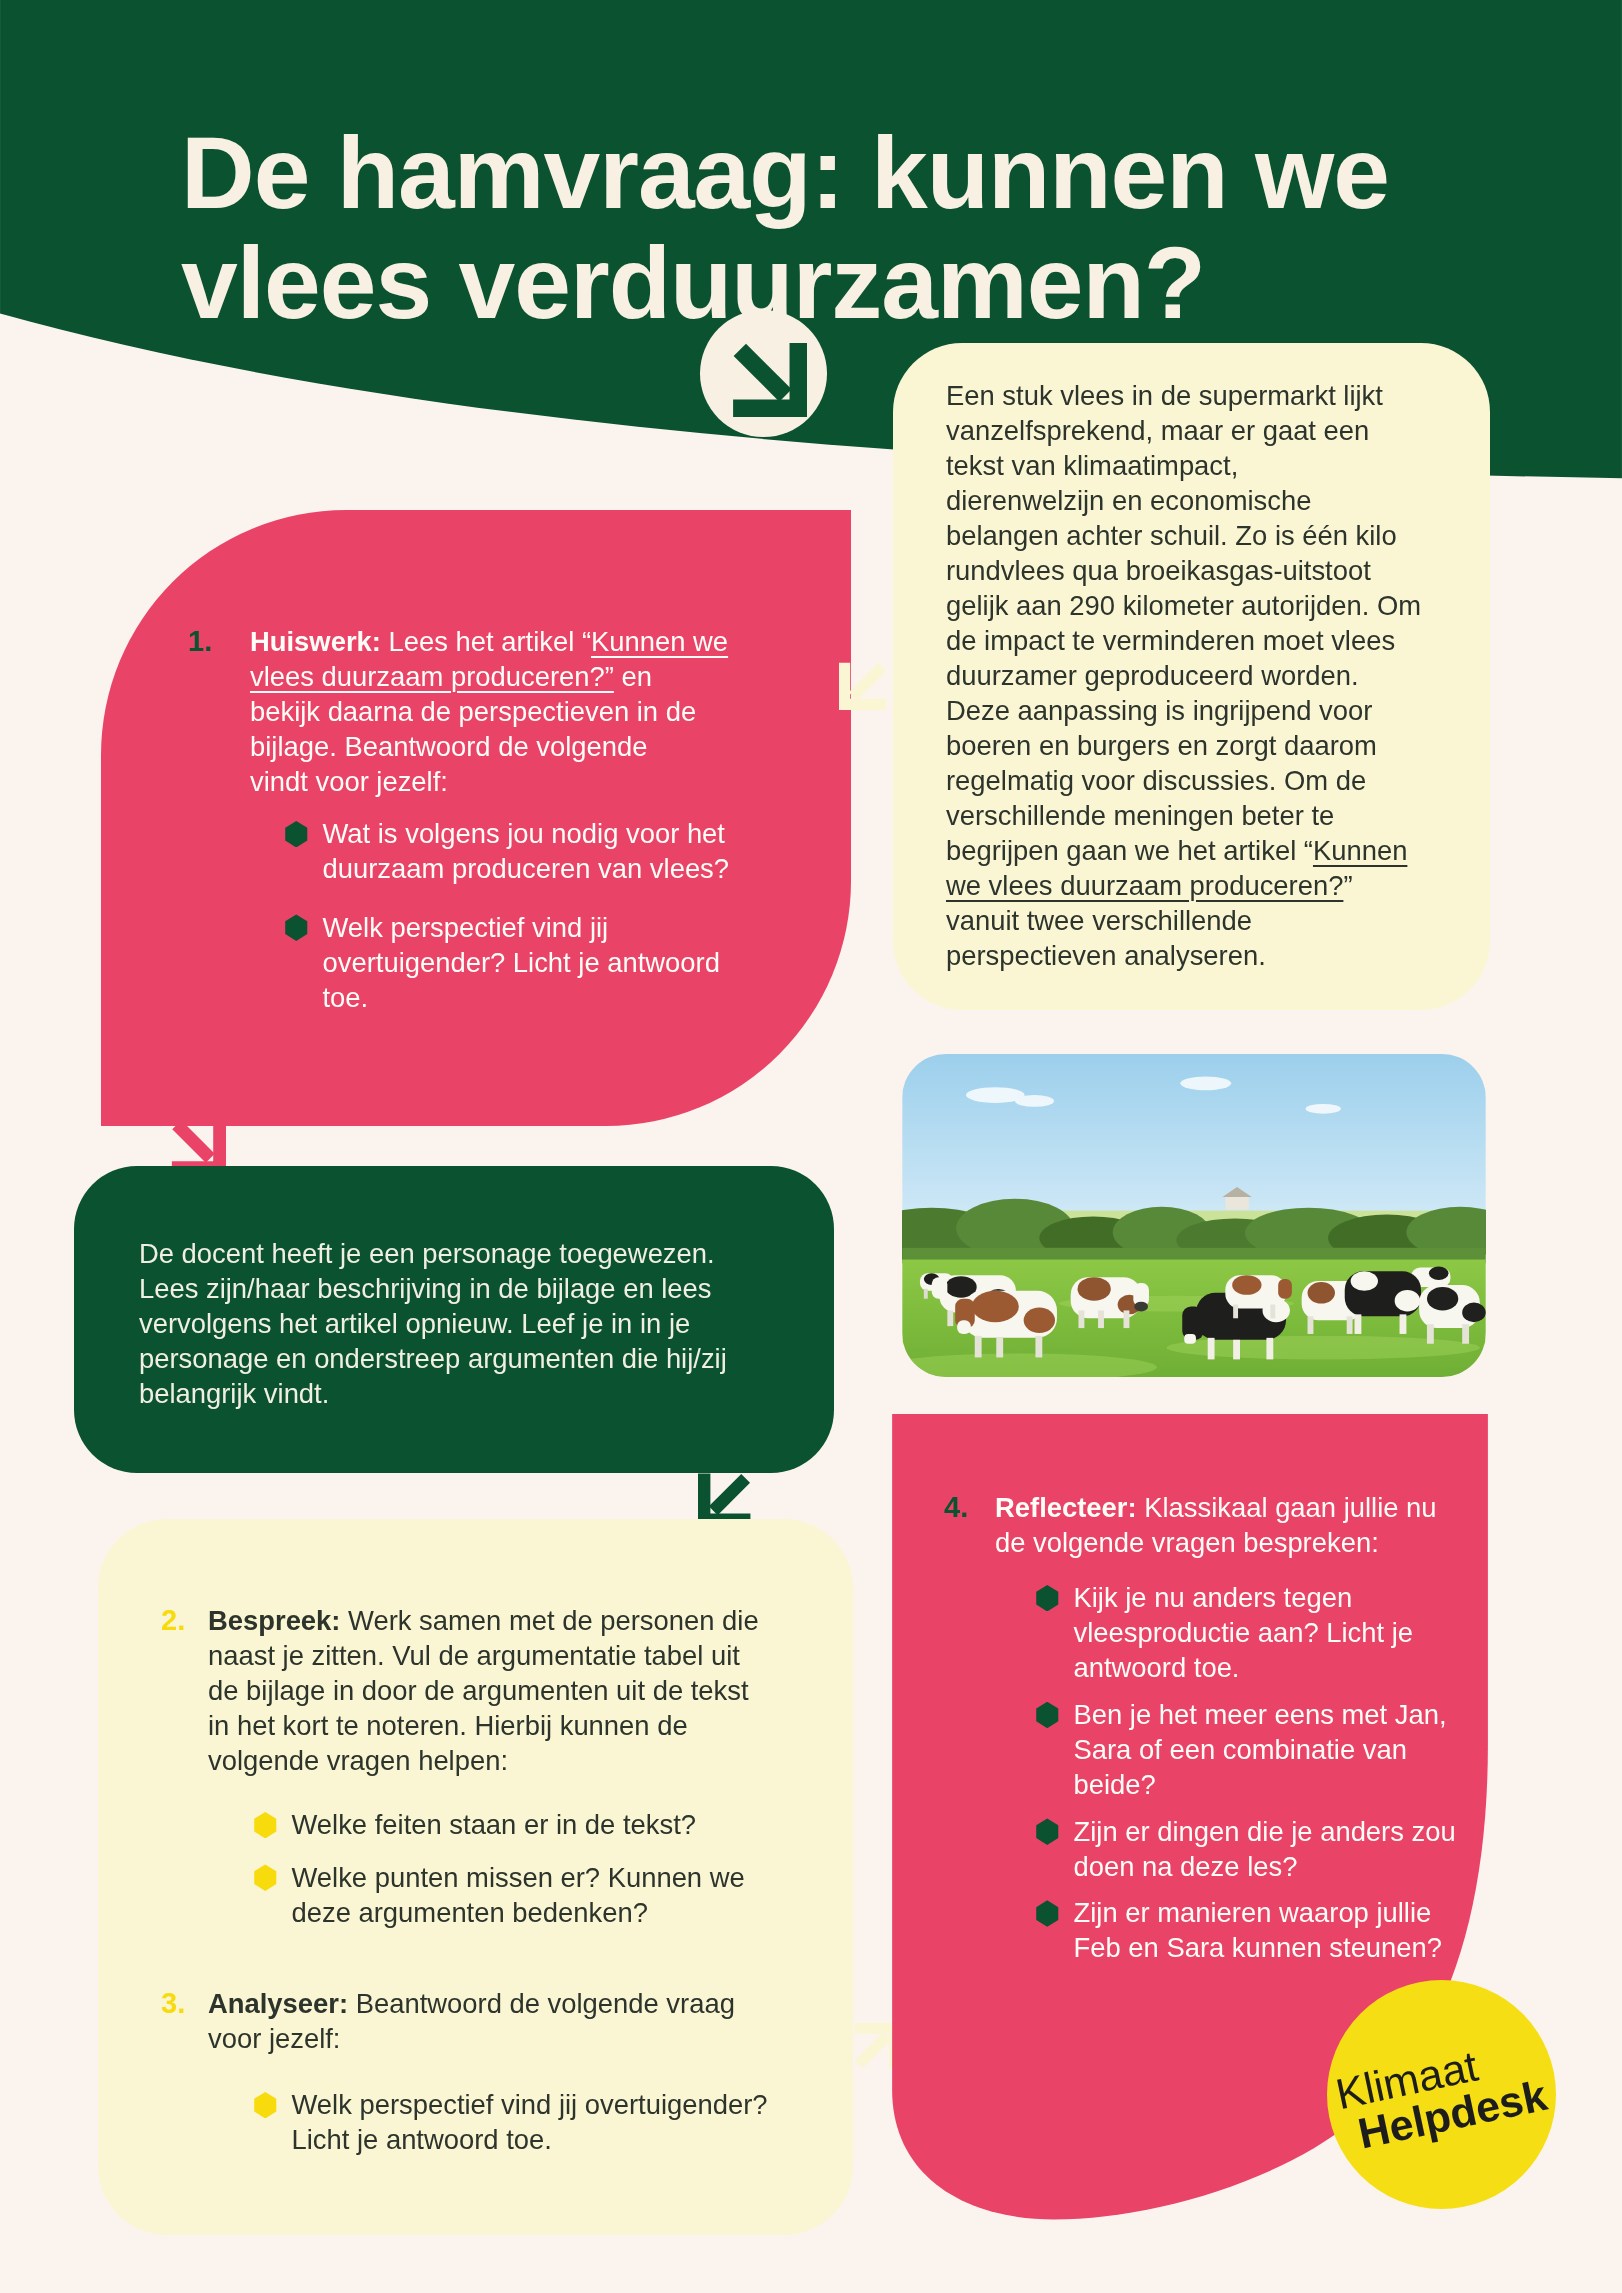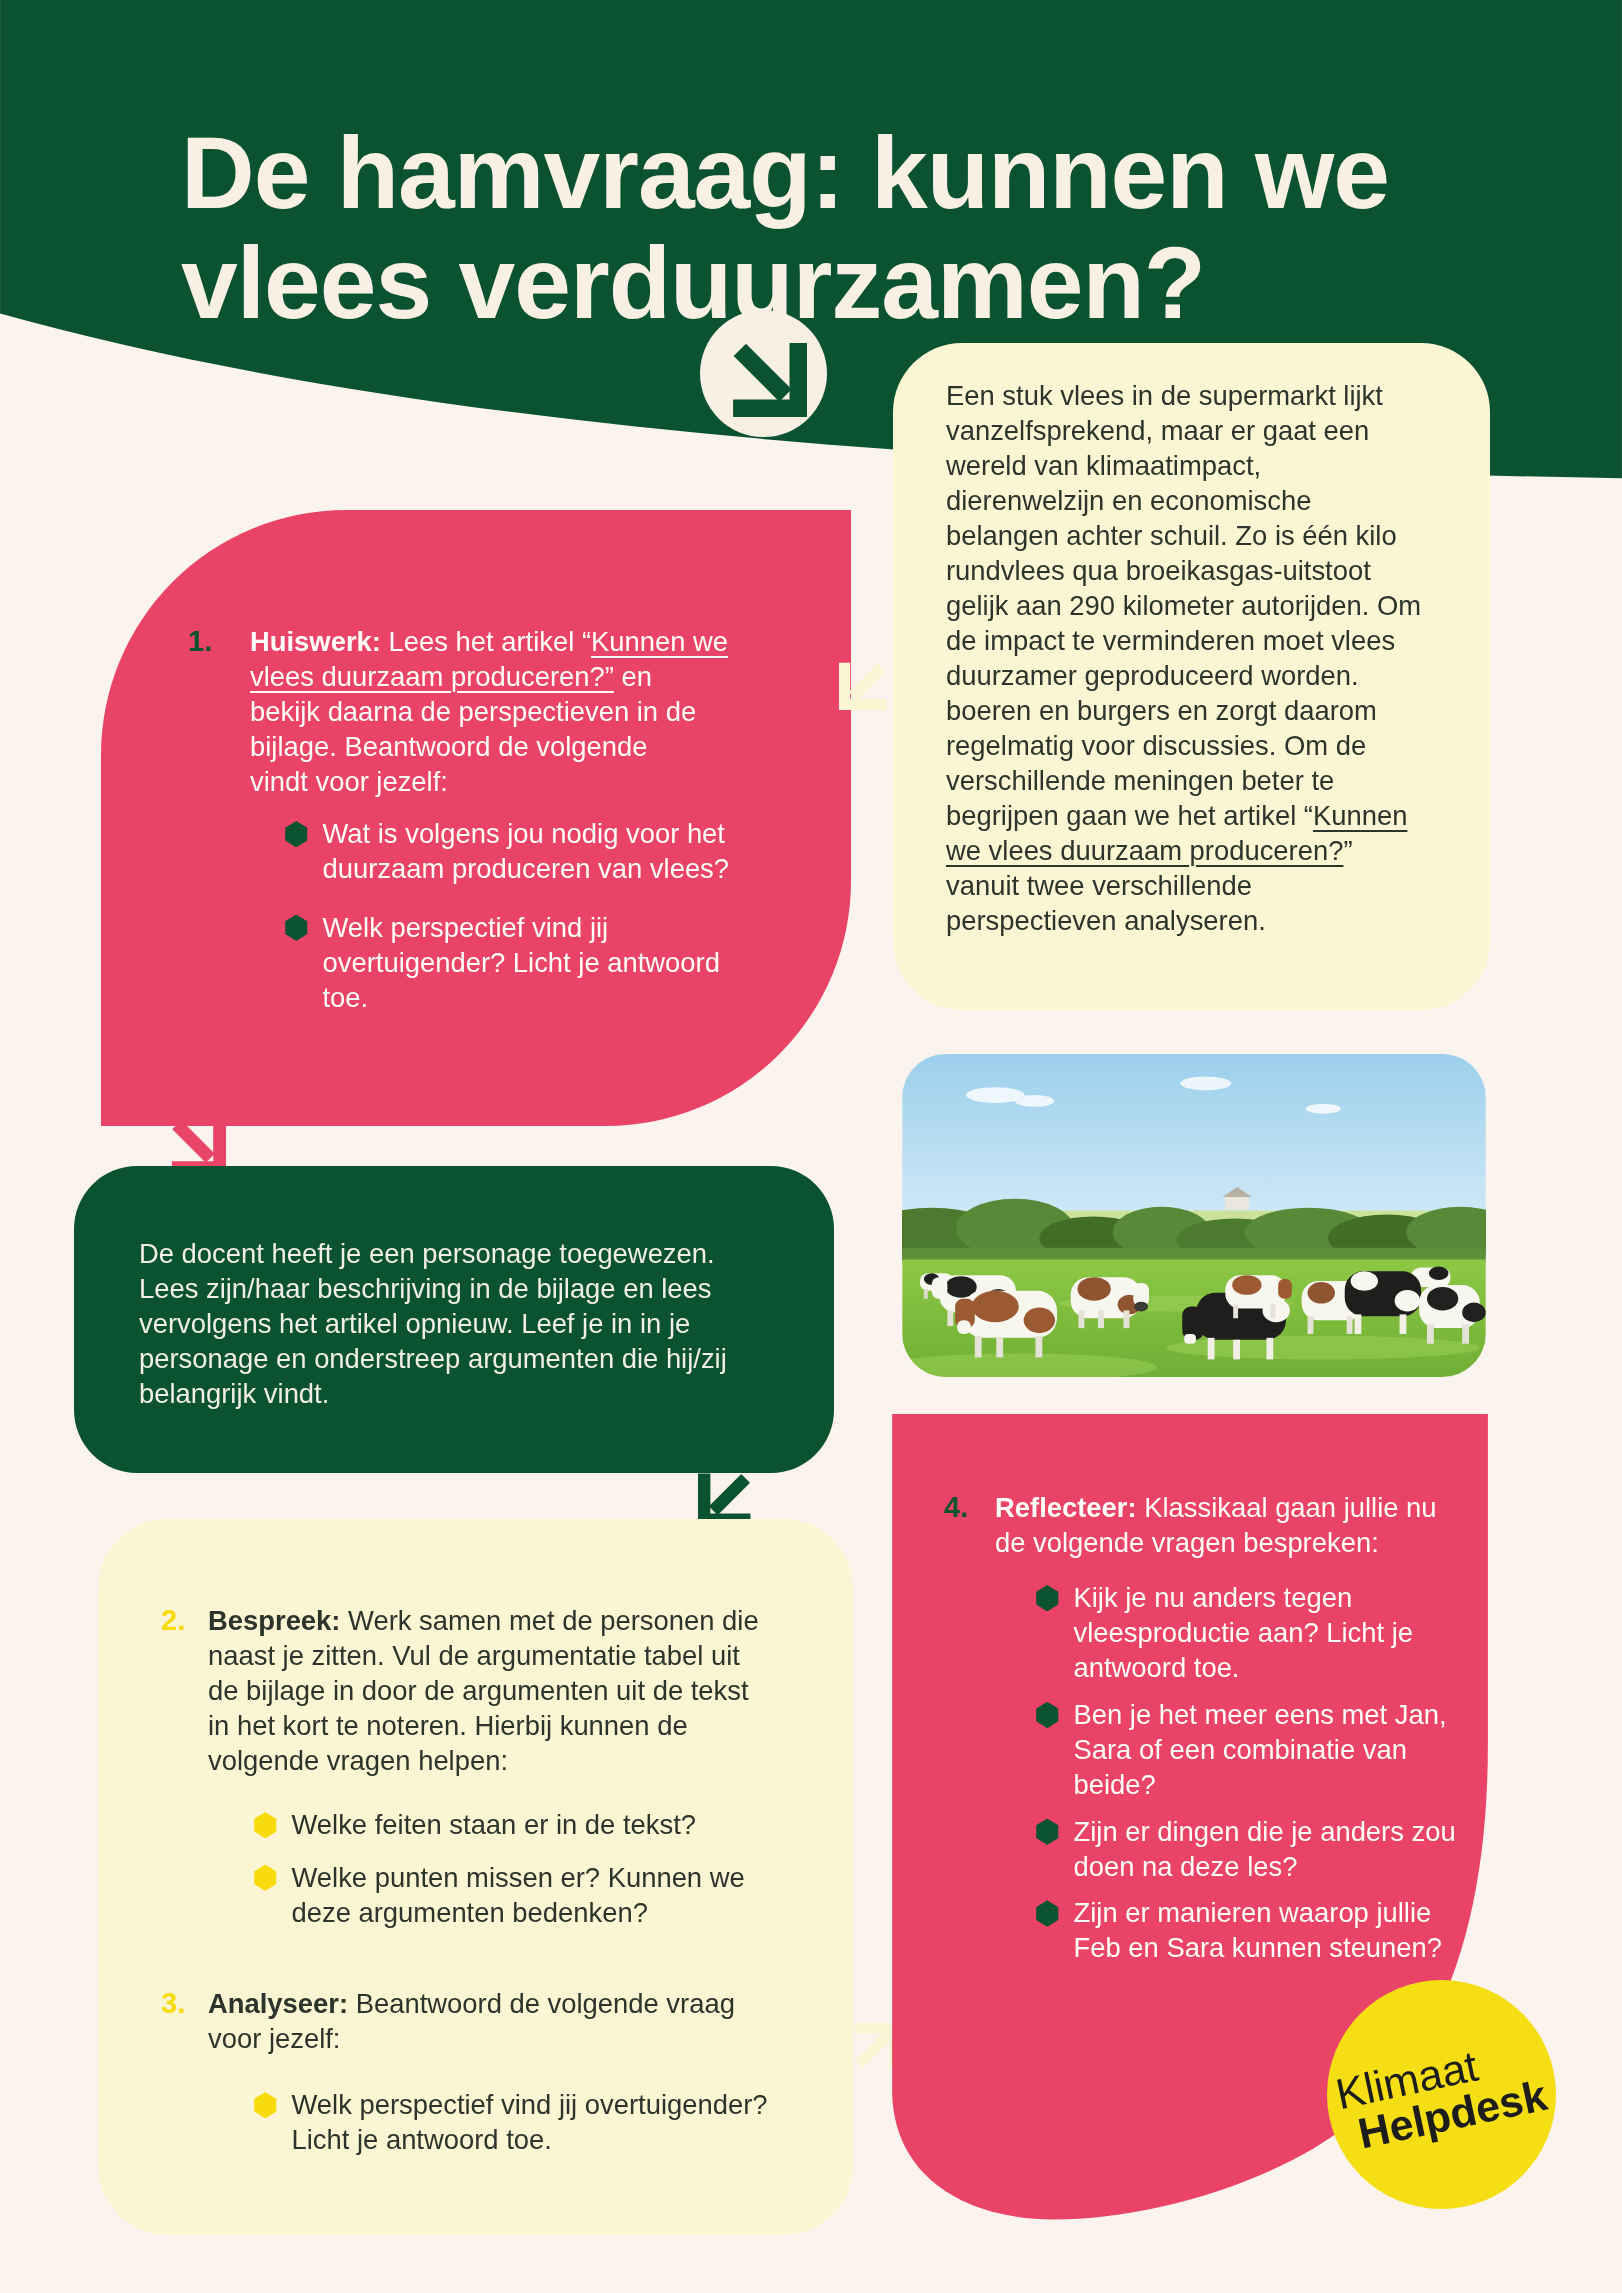--- a/index.html
+++ b/index.html
@@ -73,27 +73,28 @@
         <path d="M14 14 L48 48"></path>
         <path d="M9 57.5 H57.5 V9"></path>
       </g>
     </svg>
   </div>
 
   <div class="abs box intro-box">
     <div class="abs txt dark" style="left:53px;top:35px;width:519px;">
         <div class="line">Een stuk vlees in de supermarkt lijkt</div>
         <div class="line">vanzelfsprekend, maar er gaat een</div>
-        <div class="line">wereld van klimaatimpact,</div>
+        <div class="line">tekst van klimaatimpact,</div>
         <div class="line">dierenwelzijn en economische</div>
         <div class="line">belangen achter schuil. Zo is één kilo</div>
         <div class="line">rundvlees qua broeikasgas-uitstoot</div>
         <div class="line">gelijk aan 290 kilometer autorijden. Om</div>
         <div class="line">de impact te verminderen moet vlees</div>
         <div class="line">duurzamer geproduceerd worden.</div>
+        <div class="line">Deze aanpassing is ingrijpend voor</div>
         <div class="line">boeren en burgers en zorgt daarom</div>
         <div class="line">regelmatig voor discussies. Om de</div>
         <div class="line">verschillende meningen beter te</div>
         <div class="line">begrijpen gaan we het artikel “<span class="u">Kunnen</span></div>
         <div class="line"><span class="u">we vlees duurzaam produceren?</span>”</div>
         <div class="line">vanuit twee verschillende</div>
         <div class="line">perspectieven analyseren.</div>
       </div>
   </div>
 

